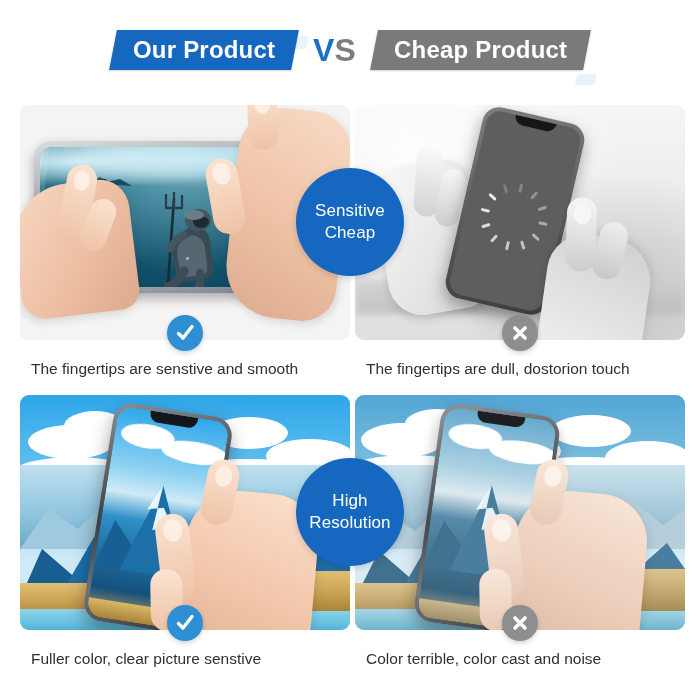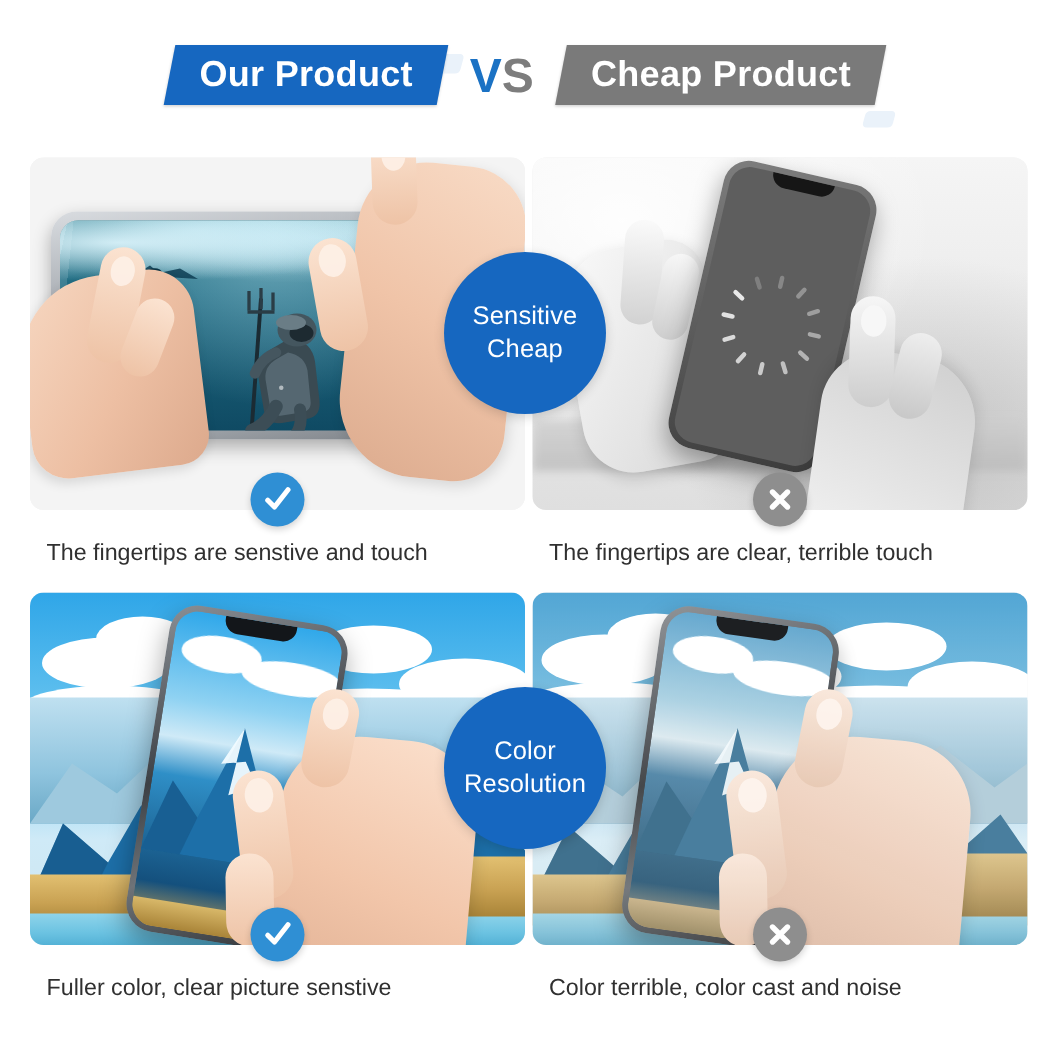--- a/index.html
+++ b/index.html
@@ -603,21 +603,21 @@
     </div>
   </div>
 </div>
 
 <div class="badge" id="badge-sensitive">
   <span>Sensitive</span>
   <span>Cheap</span>
 </div>
 
 <div class="badge" id="badge-resolution">
-  <span>Color</span>
+  <span>High</span>
   <span>Resolution</span>
 </div>
 
 <div class="mark mark-ok" id="mark-tl">
   <svg width="22" height="22" viewBox="0 0 22 22" aria-hidden="true">
     <path d="M4.5 11.5 L9 16 L18 4.5" stroke="#ffffff" stroke-width="3.4" fill="none" stroke-linecap="round" stroke-linejoin="round"></path>
   </svg>
 </div>
 
 <div class="mark mark-no" id="mark-tr">
@@ -631,16 +631,16 @@
     <path d="M4.5 11.5 L9 16 L18 4.5" stroke="#ffffff" stroke-width="3.4" fill="none" stroke-linecap="round" stroke-linejoin="round"></path>
   </svg>
 </div>
 
 <div class="mark mark-no" id="mark-br">
   <svg width="20" height="20" viewBox="0 0 20 20" aria-hidden="true">
     <path d="M5 5 L15 15 M15 5 L5 15" stroke="#ffffff" stroke-width="3.6" fill="none" stroke-linecap="round"></path>
   </svg>
 </div>
 
-<div class="caption" id="cap-tl">The fingertips are senstive and touch</div>
-<div class="caption" id="cap-tr">The fingertips are clear, terrible touch</div>
+<div class="caption" id="cap-tl">The fingertips are senstive and smooth</div>
+<div class="caption" id="cap-tr">The fingertips are dull, dostorion touch</div>
 <div class="caption" id="cap-bl">Fuller color, clear picture senstive</div>
 <div class="caption" id="cap-br">Color terrible, color cast and noise</div>
 
 </body></html>

